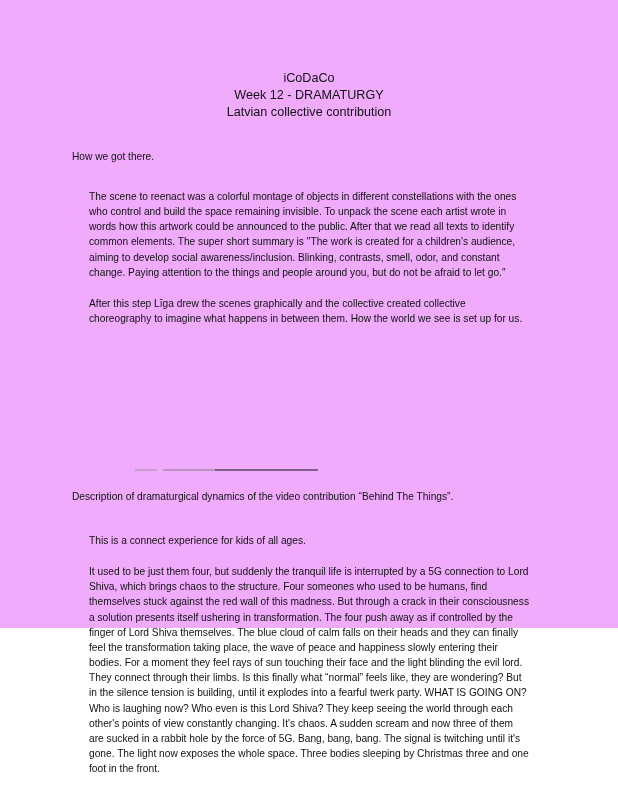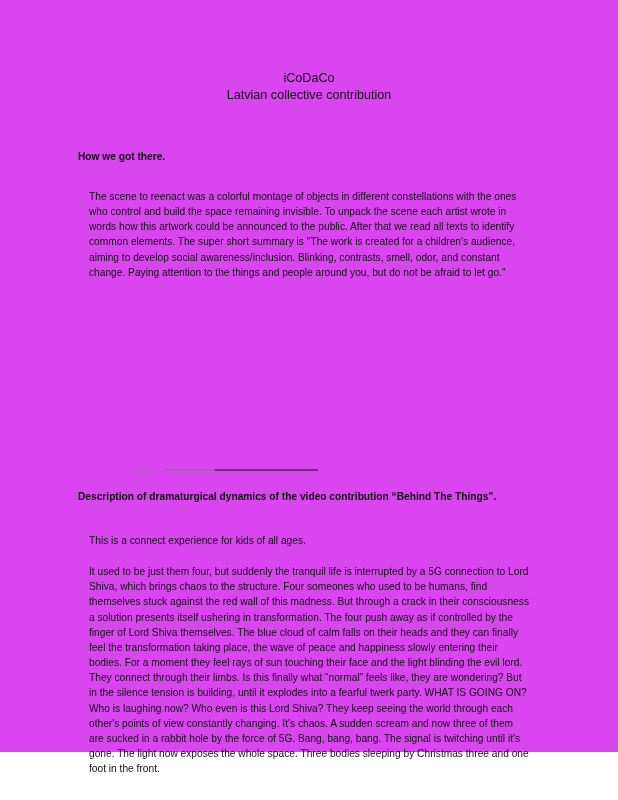--- a/index.html
+++ b/index.html
@@ -11,36 +11,36 @@
       width: 618px;
       height: 800px;
       position: relative;
       overflow: hidden;
       font-family: "Liberation Sans", sans-serif;
       color: #111111;
     }
     .page {
       position: absolute;
       left: 0; top: 0;
-      width: 618px; height: 752px;
-      background: #d946ef;
+      width: 618px; height: 628px;
+      background: #f0abfc;
     }
     .title-block {
       position: absolute;
       left: 0;
       top: 70px;
       width: 618px;
       text-align: center;
       font-size: 12.6px;
       line-height: 17px;
     }
     .heading {
       position: absolute;
-      left: 78px;
-      font-weight: bold;
+      left: 72px;
+      font-weight: normal;
       font-size: 10.2px;
       line-height: 13px;
     }
     .para {
       position: absolute;
       left: 73px;
       width: 473px;
       font-size: 10.2px;
       line-height: 15.15px;
       text-align: justify;
@@ -91,27 +91,29 @@
     }
     .caption-line svg { position: absolute; left: 0; top: 0; }
   </style>
 </head>
 <body>
 
 <div class="page">
 
   <div class="title-block">
     <div>iCoDaCo</div>
+    <div>Week 12 - DRAMATURGY</div>
     <div>Latvian collective contribution</div>
   </div>
 
   <div class="heading" id="h1">How we got there.</div>
 
   <div class="para" id="p1">
     <p class="last-line-left">The scene to reenact was a colorful montage of objects in different constellations with the ones who control and build the space remaining invisible. To unpack the scene each artist wrote in words how this artwork could be announced to the public. After that we read all texts to identify common elements. The super short summary is "The work is created for a children's audience, aiming to develop social awareness/inclusion. Blinking, contrasts, smell, odor, and constant change. Paying attention to the things and people around you, but do not be afraid to let go."</p>
+    <p class="last-line-left">After this step Līga drew the scenes graphically and the collective created collective choreography to imagine what happens in between them. How the world we see is set up for us.</p>
   </div>
 
 
   <div class="caption">
     <span class="caption-line">
       <svg width="183" height="10" viewBox="0 0 183 10">
         <line x1="0" y1="7" x2="22" y2="7" stroke="#888" stroke-width="0.8"></line>
         <line x1="28" y1="7" x2="80" y2="7" stroke="#777" stroke-width="0.9"></line>
         <line x1="80" y1="7" x2="183" y2="7" stroke="#111" stroke-width="1.2"></line>
       </svg>

